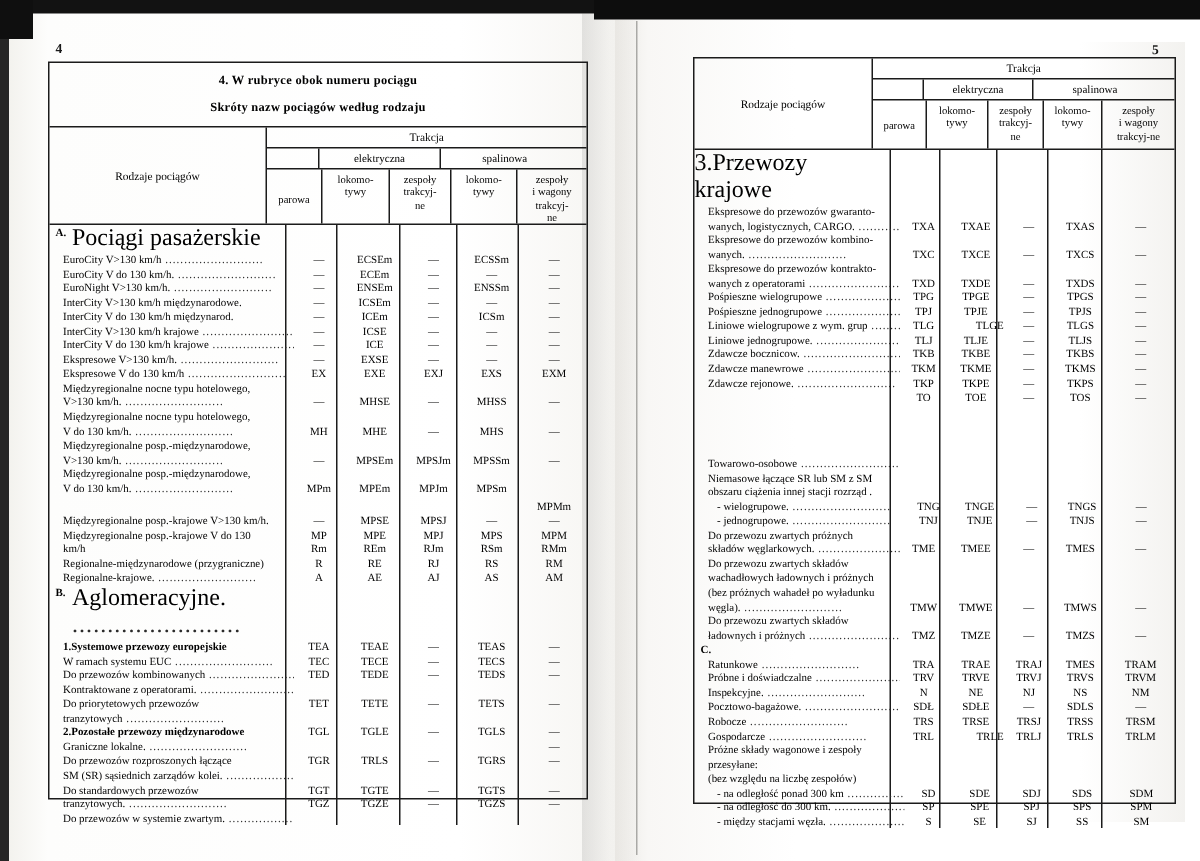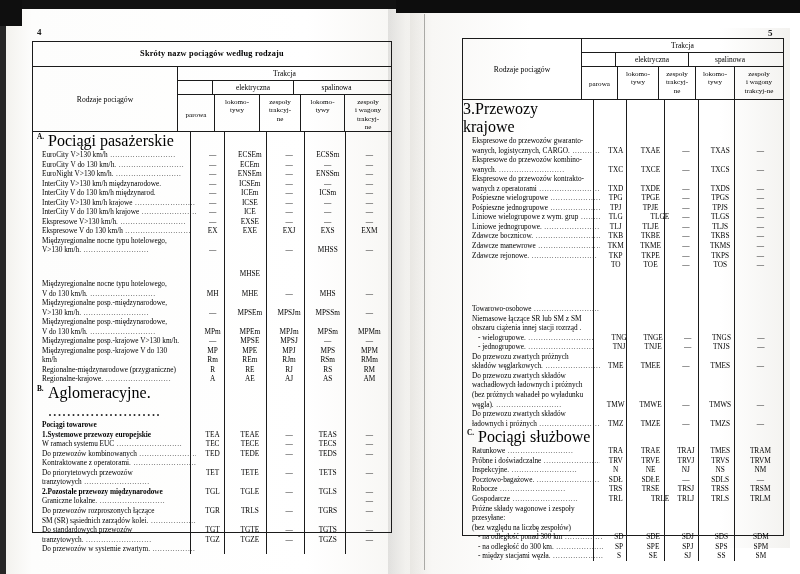--- a/index.html
+++ b/index.html
@@ -79,20 +79,21 @@
 <div class="sheet sheet-right"></div>
 <div class="spine-shadow"></div>
 <div class="spine-line"></div>
 <div class="page-soil"></div>
 
 <div class="pgnum pgnum-l">4</div>
 <div class="pgnum pgnum-r">5</div>
 
 <div class="tbl tbl-left">
   <div class="titlebox">
+    <div class="t1">4. W rubryce obok numeru pociągu</div>
     <div class="t2">Skróty nazw pociągów według rodzaju</div>
   </div>
   <div class="hdr" id="hdr-left" style="height: 64px;">
       <div class="lbl-col" style="width: 157px;">Rodzaje pociągów</div>
       <div class="trac">
         <div class="trac-top">Trakcja</div>
         <div class="trac-mid">
           <div class="s" style="width: 34px;">&nbsp;</div>
           <div class="s sep" style="width: 80px;">elektryczna</div>
           <div class="s sep" style="width: 85px;">spalinowa</div>
@@ -216,21 +217,21 @@
           <div class="lbl ind1" style="width: 157px;">Międzyregionalne nocne typu hotelowego,</div>
           <div class="v" style="width: 34px;">&nbsp;</div>
           <div class="v" style="width: 42px;">&nbsp;</div>
           <div class="v" style="width: 38px;">&nbsp;</div>
           <div class="v" style="width: 41px;">&nbsp;</div>
           <div class="v" style="width: 44px;">&nbsp;</div>
         </div>
         <div class="row">
           <div class="lbl ind1" style="width: 157px;">V&gt;130 km/h.<span class="dots"> ..........................</span></div>
           <div class="v" style="width: 34px;">—</div>
-          <div class="v" style="width: 42px; margin-top: 24px;">MHSE</div>
+          <div class="v" style="width: 42px;">MHSE</div>
           <div class="v" style="width: 38px;">—</div>
           <div class="v" style="width: 41px;">MHSS</div>
           <div class="v" style="width: 44px;">—</div>
         </div>
         <div class="row">
           <div class="lbl ind1" style="width: 157px;">Międzyregionalne nocne typu hotelowego,</div>
           <div class="v" style="width: 34px;">&nbsp;</div>
           <div class="v" style="width: 42px;">&nbsp;</div>
           <div class="v" style="width: 38px;">&nbsp;</div>
           <div class="v" style="width: 41px;">&nbsp;</div>
@@ -267,21 +268,21 @@
           <div class="v" style="width: 38px;">&nbsp;</div>
           <div class="v" style="width: 41px;">&nbsp;</div>
           <div class="v" style="width: 44px;">&nbsp;</div>
         </div>
         <div class="row">
           <div class="lbl ind1" style="width: 157px;">V do 130 km/h.<span class="dots"> ..........................</span></div>
           <div class="v" style="width: 34px;">MPm</div>
           <div class="v" style="width: 42px;">MPEm</div>
           <div class="v" style="width: 38px;">MPJm</div>
           <div class="v" style="width: 41px;">MPSm</div>
-          <div class="v" style="width: 44px;">MPMm</div>
+          <div class="v" style="width: 44px; margin-top: 12px;">MPMm</div>
         </div>
         <div class="row">
           <div class="lbl ind1" style="width: 157px;">Międzyregionalne posp.-krajowe V&gt;130 km/h.</div>
           <div class="v" style="width: 34px;">—</div>
           <div class="v" style="width: 42px;">MPSE</div>
           <div class="v" style="width: 38px;">MPSJ</div>
           <div class="v" style="width: 41px;">—</div>
           <div class="v" style="width: 44px;">—</div>
         </div>
         <div class="row">
@@ -312,23 +313,20 @@
           <div class="lbl ind1" style="width: 157px;">Regionalne-krajowe.<span class="dots"> ..........................</span></div>
           <div class="v" style="width: 34px;">A</div>
           <div class="v" style="width: 42px;">AE</div>
           <div class="v" style="width: 38px;">AJ</div>
           <div class="v" style="width: 41px;">AS</div>
           <div class="v" style="width: 44px;">AM</div>
         </div>
         <div class="sec">
           <div class="mk">B.</div>
           <div class="lbl bold" style="width: 146px;">Aglomeracyjne.<span class="dots" style="font-weight: normal;"> ........................</span></div>
-        </div>
-        <div class="row">
-          <div class="lbl bold ind1" style="width: 157px;">Pociągi towarowe</div>
         </div>
         <div class="row">
           <div class="lbl bold ind1" style="width: 157px;">1.Systemowe przewozy europejskie</div>
           <div class="v" style="width: 34px;">TEA</div>
           <div class="v" style="width: 42px;">TEAE</div>
           <div class="v" style="width: 38px;">—</div>
           <div class="v" style="width: 41px;">TEAS</div>
           <div class="v" style="width: 44px;">—</div>
         </div>
         <div class="row">
@@ -685,21 +683,20 @@
         <div class="row">
           <div class="lbl ind1" style="width: 130px;">ładownych i próżnych<span class="dots"> ..........................</span></div>
           <div class="v" style="width: 33px;">TMZ</div>
           <div class="v" style="width: 38px;">TMZE</div>
           <div class="v" style="width: 34px;">—</div>
           <div class="v" style="width: 36px;">TMZS</div>
           <div class="v" style="width: 46px;">—</div>
         </div>
         <div class="sec">
           <div class="mk">C.</div>
-          <div class="lbl bold" style="width: 119px;">Pociągi służbowe</div>
         </div>
         <div class="row">
           <div class="lbl ind1" style="width: 130px;">Ratunkowe<span class="dots"> ..........................</span></div>
           <div class="v" style="width: 33px;">TRA</div>
           <div class="v" style="width: 38px;">TRAE</div>
           <div class="v" style="width: 34px;">TRAJ</div>
           <div class="v" style="width: 36px;">TMES</div>
           <div class="v" style="width: 46px;">TRAM</div>
         </div>
         <div class="row">

